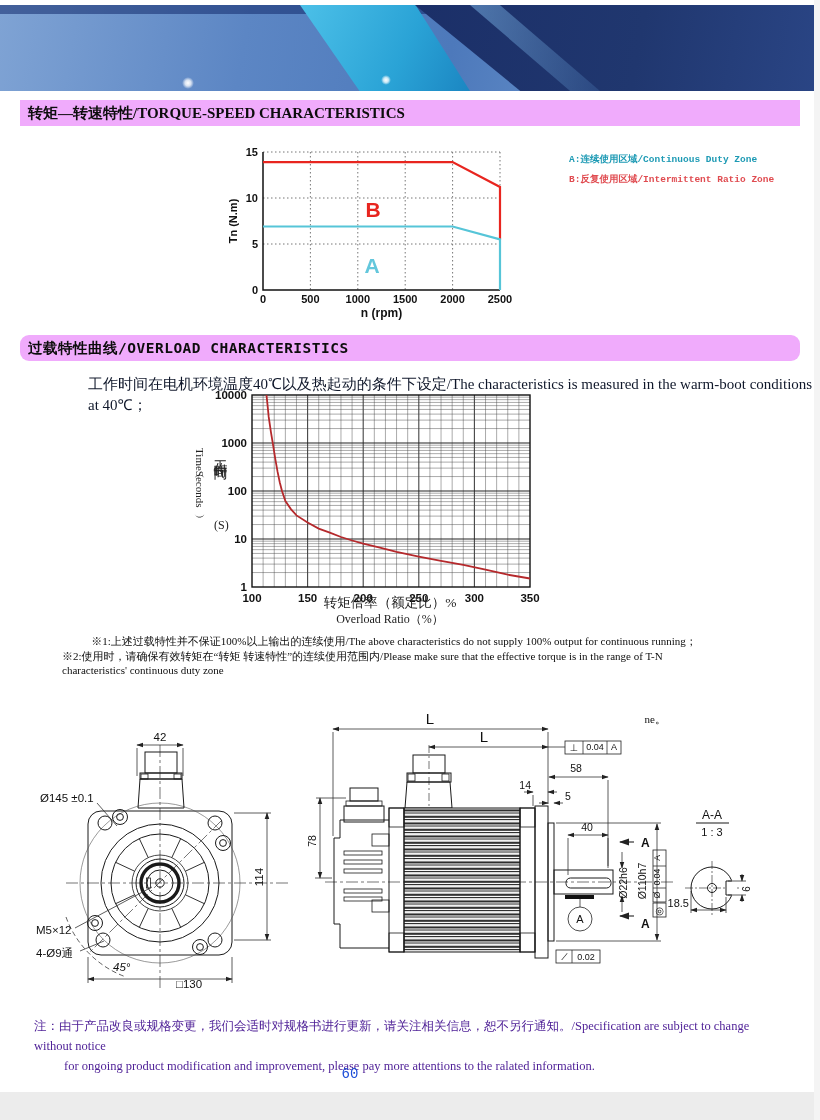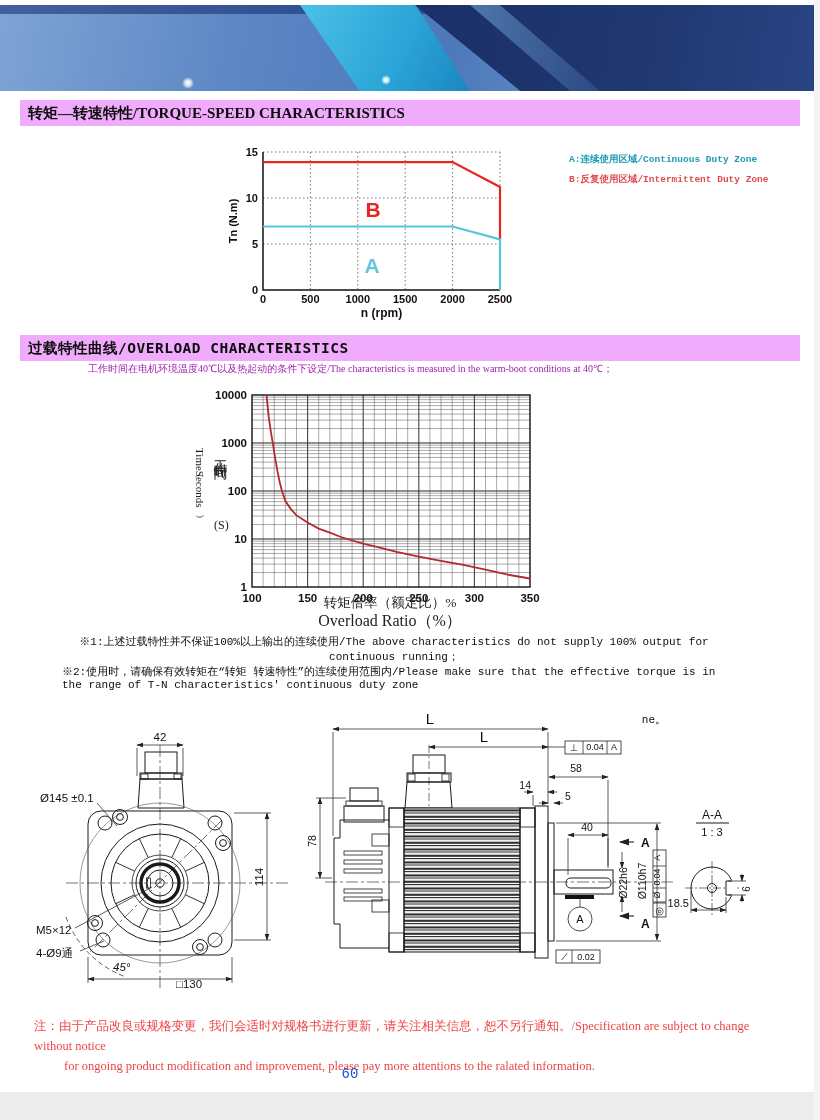--- a/index.html
+++ b/index.html
@@ -22,29 +22,29 @@
   
   .secbar{position:absolute;left:20px;width:780px;height:26px;background:#f0abfc;
           display:flex;align-items:center;padding-left:8px;box-sizing:border-box;
           font-weight:bold;font-size:15px;color:#0d0d0d;}
   .secbar.serif{font-family:"Liberation Serif",serif;}
   .secbar.mono{font-family:"DejaVu Sans Mono",monospace;font-size:14.5px;letter-spacing:.5px;}
   
   svg text{font-family:"Liberation Sans",sans-serif;}
   .legend{position:absolute;left:562px;top:150px;font-size:9.5px;font-weight:bold;line-height:20px;
           font-family:Liberation Mono, monospace;margin-left:7px;}
-  .subtitle{position:absolute;left:88px;top:361px;font-size:10px;color:#a21caf;}
+  .subtitle{position:absolute;left:88px;top:375px;font-size:15px;color:#0f172a;}
   .ovlab{position:absolute;color:#222;}
   .vert{writing-mode:vertical-rl;}
-  .notes{position:absolute;left:0;top:634px;width:728px;font-size:11px;color:#0d0d0d;font-family:Liberation Mono, monospace;}
+  .notes{position:absolute;left:0;top:634px;width:728px;font-size:11px;color:#0d0d0d;}
   .notes .n1{text-align:center;padding-left:60px;}
   .notes .n2{padding-left:62px;}
   .notes .ne{position:absolute;right:62px;top:40px;margin-top:38px;}
   
-  .footnote{position:absolute;left:34px;top:1016px;width:740px;font-size:12.5px;line-height:1.6;color:#ef4444;}
+  .footnote{position:absolute;left:34px;top:1016px;width:740px;font-size:12.5px;line-height:1.6;color:#4c1d95;}
   .pageno{position:absolute;left:330px;top:1066px;width:40px;text-align:center;
           font-size:14px;font-family:Liberation Mono, monospace;color:#1d4ed8;}
   .fstrip{position:absolute;left:0;top:1092px;width:820px;height:28px;background:#ececec;}
   .redge{position:absolute;right:0;top:0;width:6px;height:1120px;background:#f4f4f4;}
 </style>
 </head>
 <body>
 
 <div class="page">
 
@@ -82,24 +82,24 @@
       <text x="33" y="64" text-anchor="end" font-size="11" font-weight="bold" fill="#111">10</text>
       <text x="33" y="18" text-anchor="end" font-size="11" font-weight="bold" fill="#111">15</text>
       <text x="147.96800000000002" y="78.96000000000001" text-anchor="middle" font-size="21" font-weight="bold" fill="#e8251f">B</text>
       <text x="147.02" y="135.07999999999998" text-anchor="middle" font-size="21" font-weight="bold" fill="#63c7dc">A</text>
       <text x="156.5" y="179" text-anchor="middle" font-size="12" font-weight="bold" fill="#111">n (rpm)</text>
       <text x="12" y="83" text-anchor="middle" font-size="11" font-weight="bold" fill="#111" transform="rotate(-90 12 83)">Tn (N.m)</text>
     </svg>
 
   <div class="legend">
     <div style="color:#1d9ab4;">A:连续使用区域/Continuous Duty Zone</div>
-    <div style="color:#e04b50;">B:反复使用区域/Intermittent Duty Zone</div>
+    <div style="color:#e04b50;">B:反复使用区域/Intermittent Ratio Zone</div>
   </div>
 
-  <div class="secbar mono" style="top:335px;">过载特性曲线/OVERLOAD CHARACTERISTICS</div>
+  <div class="secbar mono" style="top:335px;border-radius:9px;">过载特性曲线/OVERLOAD CHARACTERISTICS</div>
   <div class="subtitle">工作时间在电机环境温度40℃以及热起动的条件下设定/The characteristics is measured in the warm-boot conditions at 40℃；</div>
 
   <svg id="ov" width="360" height="225" style="position:absolute;left:195px;top:385px;">
       <line x1="68.12" y1="10" x2="68.12" y2="202" stroke="#444" stroke-width="0.45"></line>
       <line x1="79.24000000000001" y1="10" x2="79.24000000000001" y2="202" stroke="#444" stroke-width="0.45"></line>
       <line x1="90.36" y1="10" x2="90.36" y2="202" stroke="#444" stroke-width="0.45"></line>
       <line x1="101.48" y1="10" x2="101.48" y2="202" stroke="#444" stroke-width="0.45"></line>
       <line x1="112.6" y1="10" x2="112.6" y2="202" stroke="#444" stroke-width="1.1"></line>
       <line x1="123.72" y1="10" x2="123.72" y2="202" stroke="#444" stroke-width="0.45"></line>
       <line x1="134.84" y1="10" x2="134.84" y2="202" stroke="#444" stroke-width="0.45"></line>
@@ -167,21 +167,21 @@
       <text x="168.2" y="217" text-anchor="middle" font-size="11.5" font-weight="bold" fill="#111" font-family="Liberation Serif,serif">200</text>
       <text x="223.79999999999998" y="217" text-anchor="middle" font-size="11.5" font-weight="bold" fill="#111" font-family="Liberation Serif,serif">250</text>
       <text x="279.4" y="217" text-anchor="middle" font-size="11.5" font-weight="bold" fill="#111" font-family="Liberation Serif,serif">300</text>
       <text x="335" y="217" text-anchor="middle" font-size="11.5" font-weight="bold" fill="#111" font-family="Liberation Serif,serif">350</text>
     </svg>
 
   <div class="ovlab vert" style="left:192px;top:448px;font-size:11px;">Time（Seconds）</div>
   <div class="ovlab vert" style="left:211px;top:449px;font-size:14px;letter-spacing:2px;">工作时间</div>
   <div class="ovlab" style="left:214px;top:518px;font-size:12px;">(S)</div>
   <div class="ovlab" style="left:280px;top:594px;width:220px;text-align:center;font-size:13.5px;">转矩倍率（额定比）%</div>
-  <div class="ovlab" style="left:280px;top:611px;width:220px;text-align:center;font-size:16px;">Overload Ratio（%）</div>
+  <div class="ovlab" style="left:280px;top:611px;width:220px;text-align:center;font-size:12px;">Overload Ratio（%）</div>
 
   <div class="notes">
     <div class="n1">※1:上述过载特性并不保证100%以上输出的连续使用/The above characteristics do not supply 100% output for continuous running；</div>
     <div class="n2">※2:使用时，请确保有效转矩在“转矩 转速特性”的连续使用范围内/Please make sure that the effective torque is in the range of T-N characteristics' continuous duty zone</div>
     <div class="ne">ne。</div>
   </div>
 
 
   <svg width="775" height="296" viewBox="35 712 775 296" style="position:absolute;left:35px;top:712px;">
     <defs>

